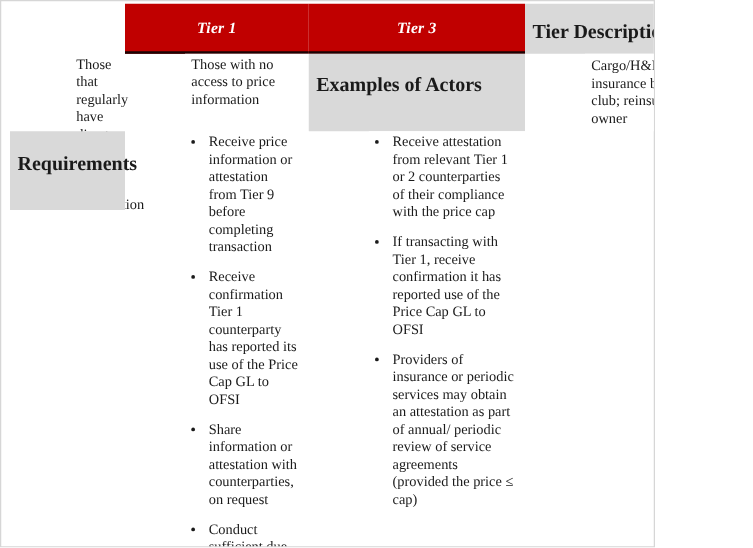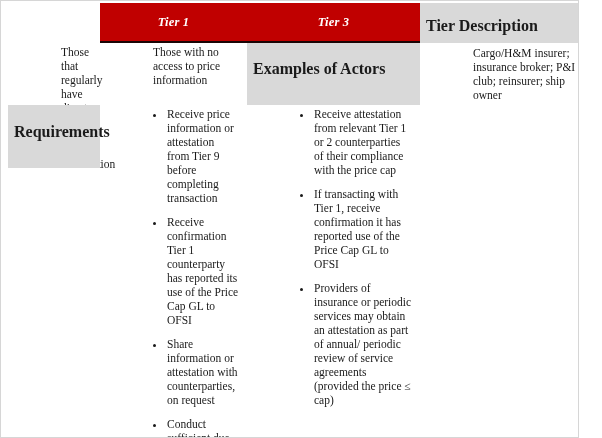--- a/index.html
+++ b/index.html
@@ -2,21 +2,21 @@
 <html style="--color-header_bg: #C00000; --color-header_text: #FFFFFF; --color-header_underline: #1A0505; --color-label_bg: #D9D9D9; --color-body_text: #1A1A1A;"><head>
 <meta charset="utf-8">
 <style>
   html, body {
     margin: 0;
     padding: 0;
     background: #ffffff;
   }
   .page {
     position: relative;
-    width: 579px;
+    width: 524px;
     height: 438px;
     background: #ffffff;
     border: 1px solid #d6d6d6;
     box-sizing: border-box;
     font-family: "Liberation Serif", "DejaVu Serif", serif;
     color: var(--color-body_text, #1a1a1a);
     overflow: hidden;
   }
   .grid {
     position: absolute;

